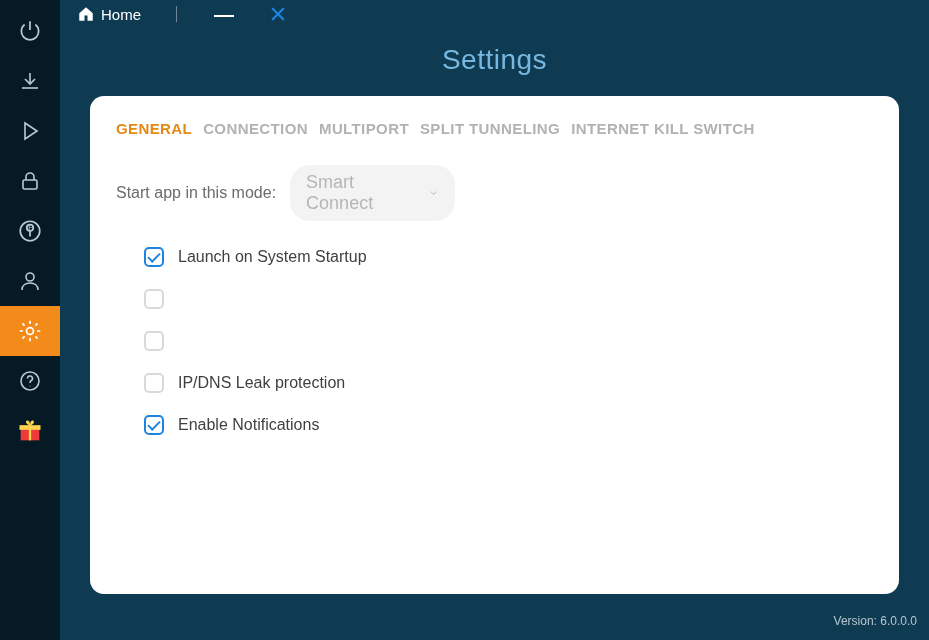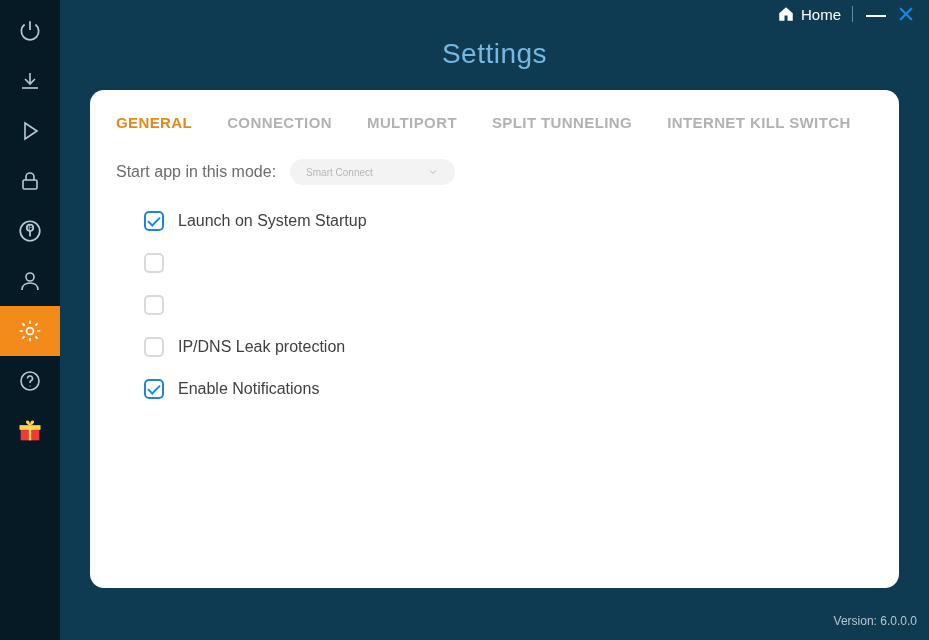--- a/index.html
+++ b/index.html
@@ -11,43 +11,43 @@
     .sidebar .item { width: 60px; height: 50px; display: flex; align-items: center; justify-content: center; cursor: pointer; }
     .sidebar .item.active { background: #f38b1a; }
     .sidebar svg { stroke: #b6cbd6; fill: none; stroke-width: 1.6; }
     .sidebar .item.active svg { stroke: #ffffff; }
     .sidebar .gift svg { stroke: none; }
 
     
     .main { flex: 1; display: flex; flex-direction: column; position: relative; }
 
     
-    .topbar { height: 28px; display: flex; align-items: center; justify-content: flex-end; padding-right: 10px; gap: 1px; }
+    .topbar { height: 28px; display: flex; align-items: center; padding-right: 10px; gap: 25px; padding-left: 17px; }
     .topbar .home { display: flex; align-items: center; gap: 6px; cursor: pointer; font-size: 15px; color: #fff; }
     .topbar .sep { width: 1px; height: 16px; background: #6d889a; margin: 0 6px 0 10px; }
     .topbar .min { color: #fff; font-size: 20px; cursor: pointer; line-height: 1; padding: 0 6px; font-weight: bold; }
     .topbar .close { cursor: pointer; padding: 0 4px; }
     .topbar svg { display: block; }
 
     
-    .title-wrap { text-align: center; margin-top: 10px; }
+    .title-wrap { text-align: center; margin-top: 16px; }
     .title { font-size: 28px; font-weight: 400; color: #77b8e0; letter-spacing: 0.5px; }
 
     
     .card { background: #fff; color: #333; margin: 20px 30px 0 30px; border-radius: 14px; padding: 24px 20px 20px 26px; height: 498px; }
 
     
-    .tabs { display: flex; gap: 35px; font-size: 15px; font-weight: 600; letter-spacing: 0.4px; }
+    .tabs { display: flex; gap: 11px; font-size: 15px; font-weight: 600; letter-spacing: 0.4px; }
     .tab { color: #b2b2b2; cursor: pointer; }
     .tab.active { color: #e58916; }
 
     
     .mode-row { display: flex; align-items: center; gap: 14px; margin-top: 28px; }
     .mode-label { color: #6c6c6c; font-size: 16px; text-align: right; }
-    .mode-select { display: inline-flex; align-items: center; justify-content: space-between; background: #f3f3f3; color: #b6b6b6; border-radius: 20px; padding: 7px 16px; width: 165px; font-size: 10px; cursor: pointer; }
+    .mode-select { display: inline-flex; align-items: center; justify-content: space-between; background: #f3f3f3; color: #b6b6b6; border-radius: 20px; padding: 7px 16px; width: 165px; font-size: 18px; cursor: pointer; }
     .mode-select .chev { margin-left: 8px; }
 
     
     .checks { margin-top: 26px; display: flex; flex-direction: column; gap: 22px; }
     .check-row { display: flex; align-items: center; gap: 14px; cursor: pointer; padding-left: 28px; }
     .cb { width: 20px; height: 20px; border: 2px solid #d9d9d9; border-radius: 5px; display: flex; align-items: center; justify-content: center; background: #fff; }
     .cb.checked { border-color: #1d85e0; }
     .cb.checked::after { content: ""; width: 10px; height: 5px; border-left: 2px solid #1d85e0; border-bottom: 2px solid #1d85e0; transform: rotate(-45deg) translate(1px, -1px); }
     .check-label { color: #3f3f3f; font-size: 16px; }
 

